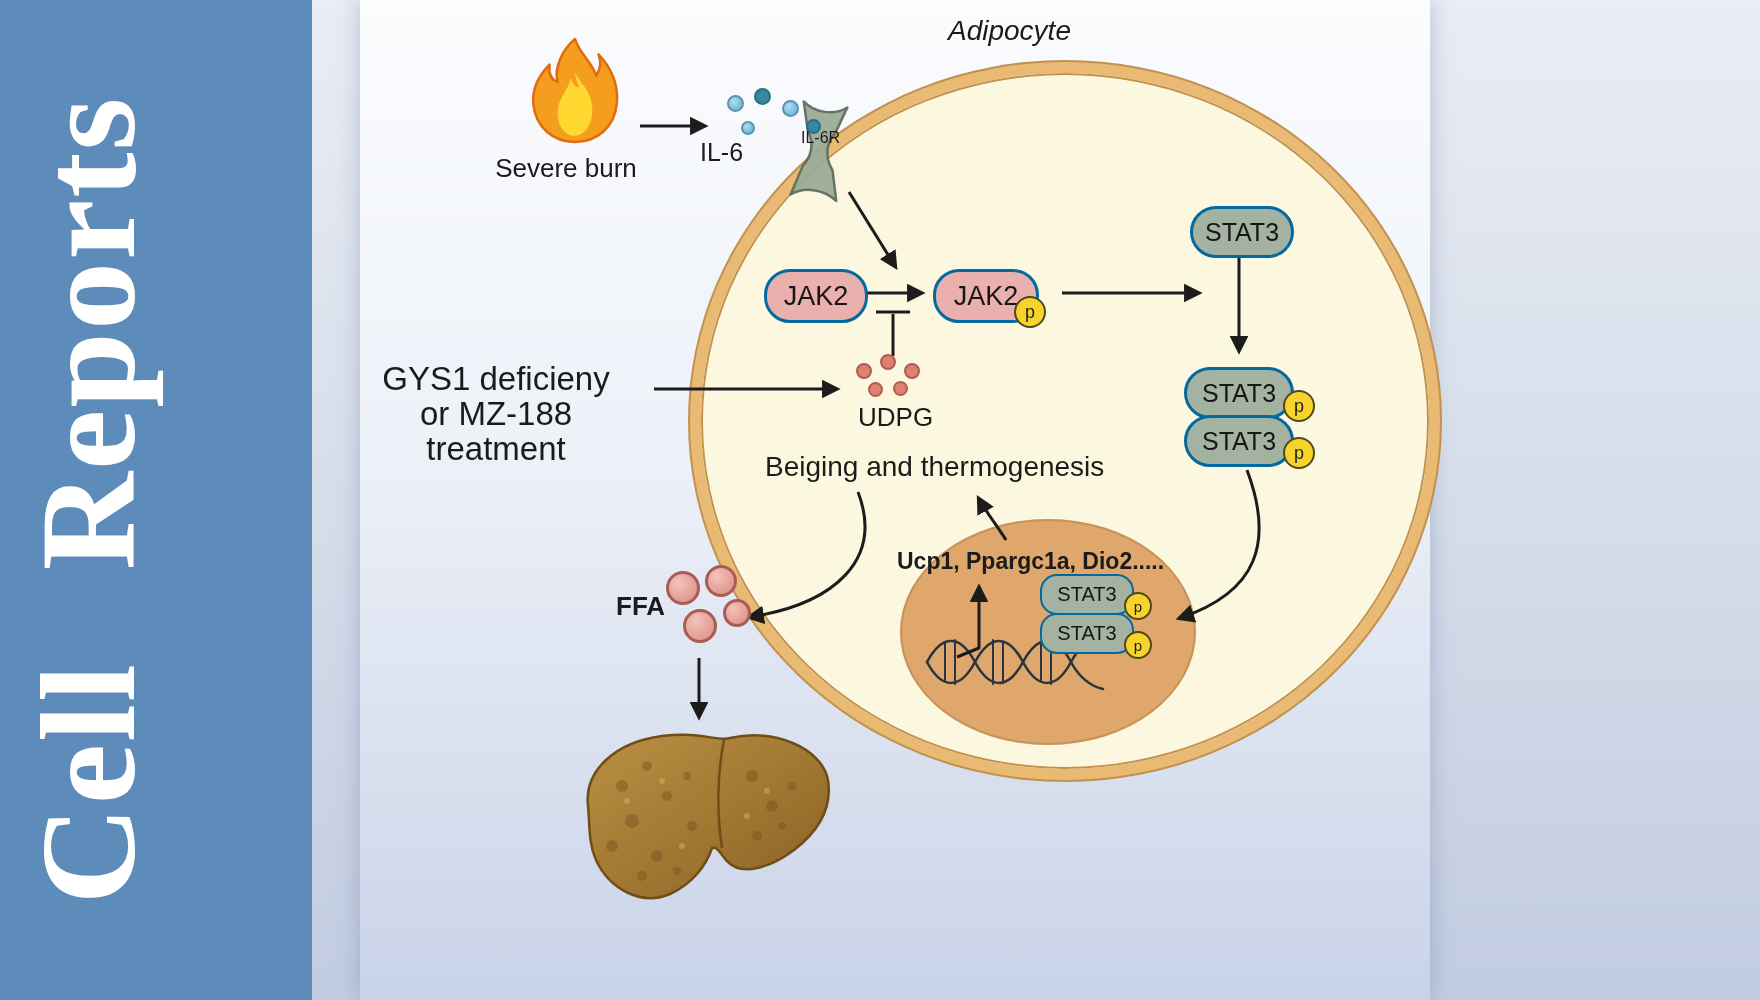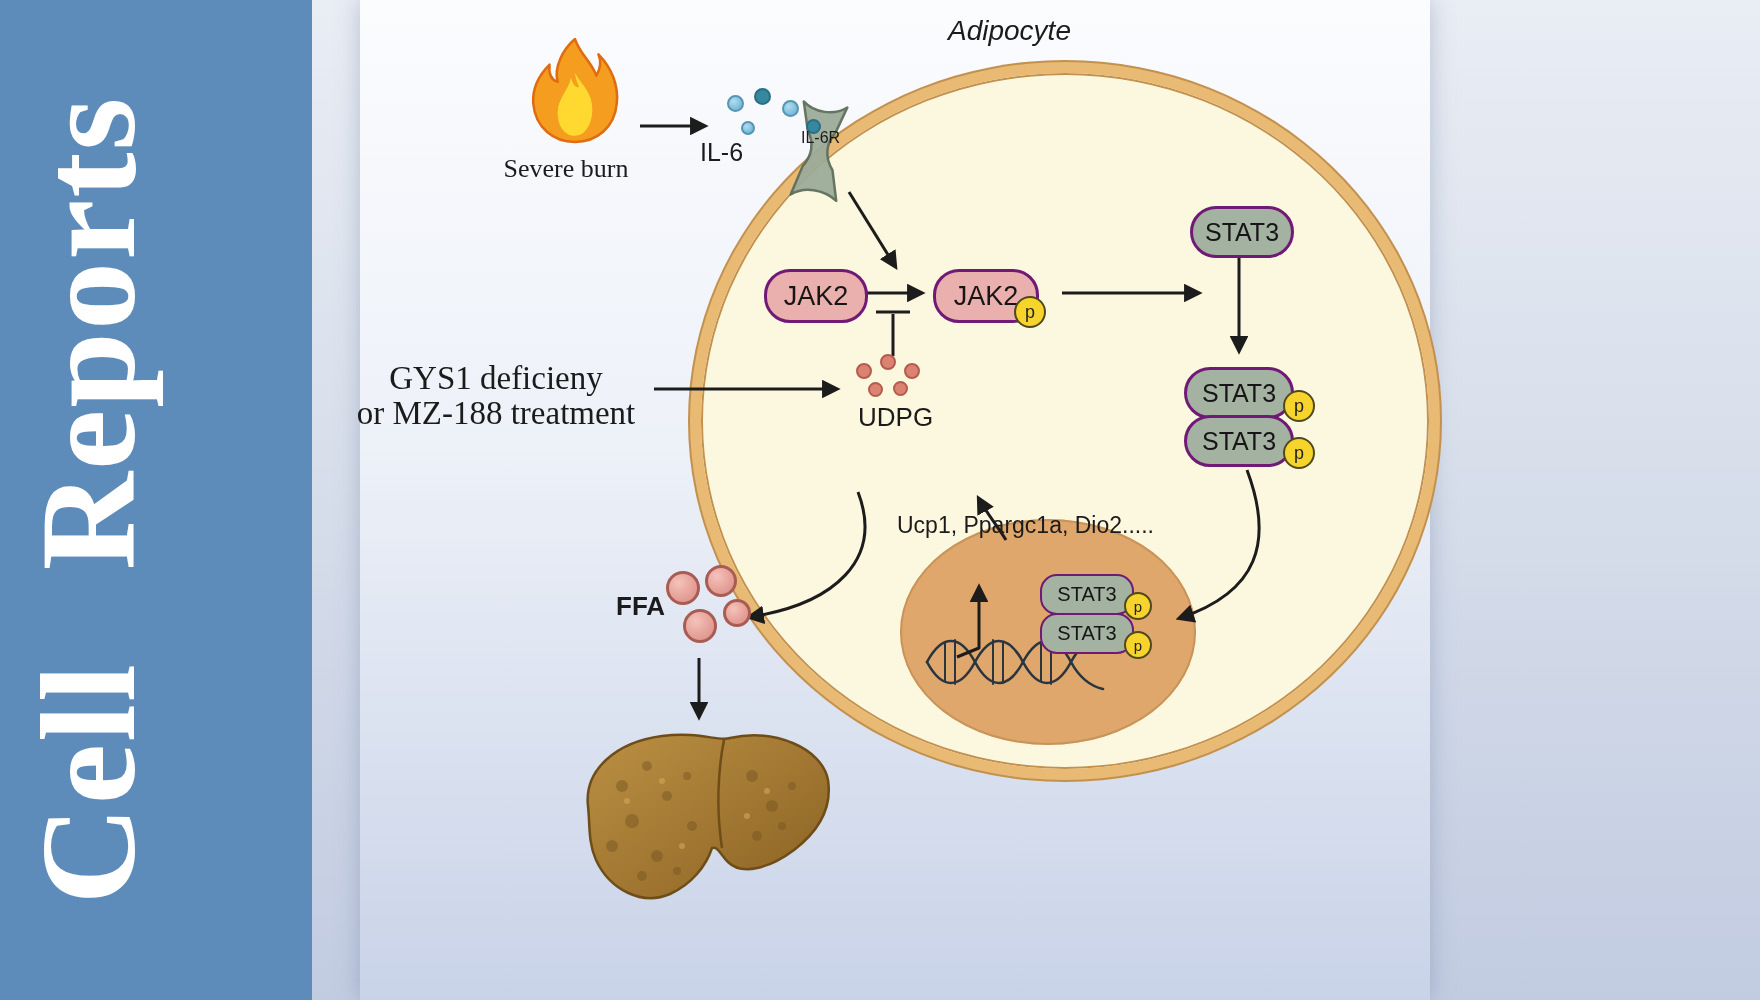--- a/index.html
+++ b/index.html
@@ -35,24 +35,24 @@
   }
   .nucleus {
     position:absolute; left:900px; top:519px; width:296px; height:226px;
     border-radius:50%;
     background:var(--nucleus-fill,#dfa76c);
     box-shadow:inset 0 0 0 2px rgba(160,110,50,0.35);
   }
   .overlay { position:absolute; left:0; top:0; width:1760px; height:1000px; pointer-events:none; }
   .abs { position:absolute; }
   .lbl { position:absolute; white-space:nowrap; color:#1b1b1b; }
-  .center { text-align:center; white-space:normal;font-family:Liberation Serif, serif; }
+  .center { text-align:center; white-space:normal; }
   .pill {
     position:absolute; display:flex; align-items:center; justify-content:center;
-    border:3px solid #701a75; border-radius:26px; color:#161616;
+    border:3px solid #0369a1; border-radius:26px; color:#161616;
     font-size:27px; background:#ccc;
   }
   .jak2 { background:var(--jak2-fill,#eab0ad); }
   .stat3 { background:var(--stat3-fill,#a4b2a2); }
   .pill.small { font-size:20px; border-width:2.5px; border-radius:17px; }
   .pbadge {
     position:absolute; border-radius:50%;
     background:var(--phospho-fill,#f6d42c); border:2.5px solid #50491c;
     display:flex; align-items:center; justify-content:center;
     font-size:18px; color:#222;
@@ -204,18 +204,19 @@
   <div class="lbl" style="left:700px; top:138px; font-size:25px;">IL-6</div>
   <div class="lbl" style="left:801px; top:129px; font-size:16px;">IL-6R</div>
 
   <div class="lbl center" style="left:350px; top:361px; width:292px; font-size:33px; line-height:35px;">
     <div>GYS1 deficieny</div>
     <div>or MZ-188 treatment</div>
   </div>
 
   <div class="lbl" style="left:858px; top:402px; font-size:26px;">UDPG</div>
 
-
-  <div class="lbl" style="left:897px; top:512px; font-size:23px;">Ucp1, Ppargc1a, Dio2.....</div>
+  <div class="lbl" style="left:765px; top:451px; font-size:28px;">Beiging and thermogenesis</div>
+
+  <div class="lbl" style="left:897px; top:548px; font-size:23px;font-weight:bold;">Ucp1, Ppargc1a, Dio2.....</div>
 
   <div class="lbl" style="left:616px; top:591px; font-size:26px;font-weight:bold;">FFA</div>
 
 </div>
 
 </body></html>

